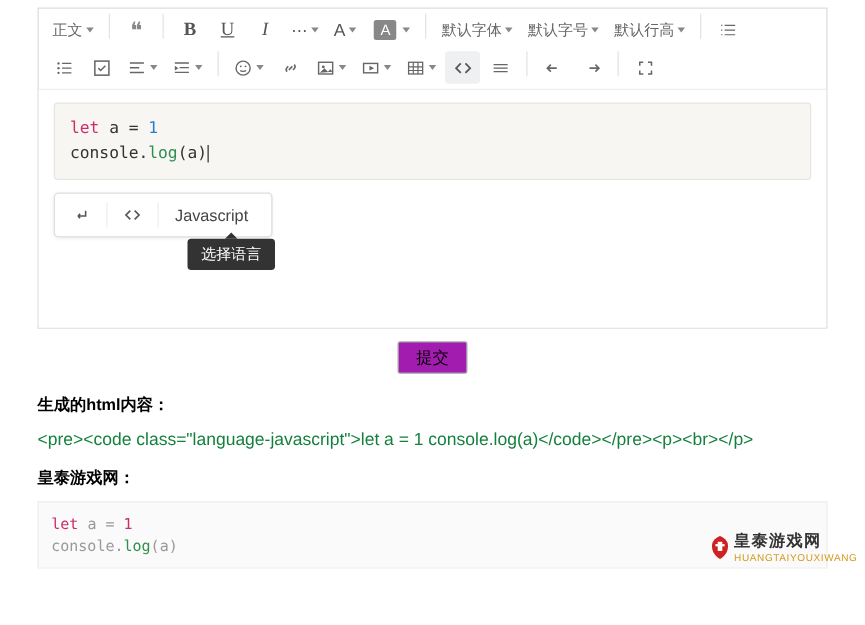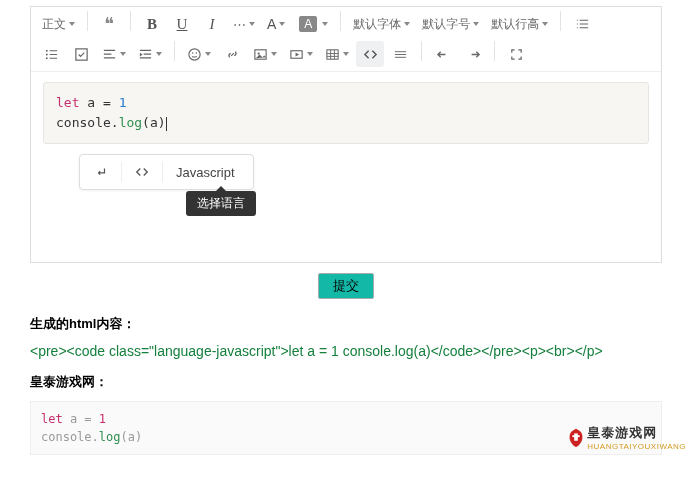--- a/index.html
+++ b/index.html
@@ -95,21 +95,20 @@
   .code-toolbar {
     display:inline-flex;
     align-items:center;
     background:#fff;
     border:1px solid #ddd;
     border-radius:4px;
     padding:3px 4px;
     margin-top:10px;
     box-shadow:0 1px 3px rgba(0,0,0,0.06);
     position: relative;
-    margin-left: 36px;
   }
   .ct-btn {
     display:inline-flex;
     align-items:center;
     justify-content:center;
     width:34px; height:28px;
     color:#555;
     cursor:pointer;
     font-size:13px;
   }
@@ -145,21 +144,21 @@
     border-bottom:5px solid #333;
   }
   .editor-spacer { height:60px; }
   .submit-row {
     text-align:center;
     margin:10px 0 16px 0;
   }
   .submit-btn {
     display:inline-block;
     border:1px solid #aaa;
-    background:#14b8a6;
+    background:#a21caf;
     padding:3px 14px;
     font-size:13px;
     cursor:pointer;
     border-radius:2px;
     font-family: inherit;
   }
   .section {
     margin:0 30px;
   }
   .section-title {

